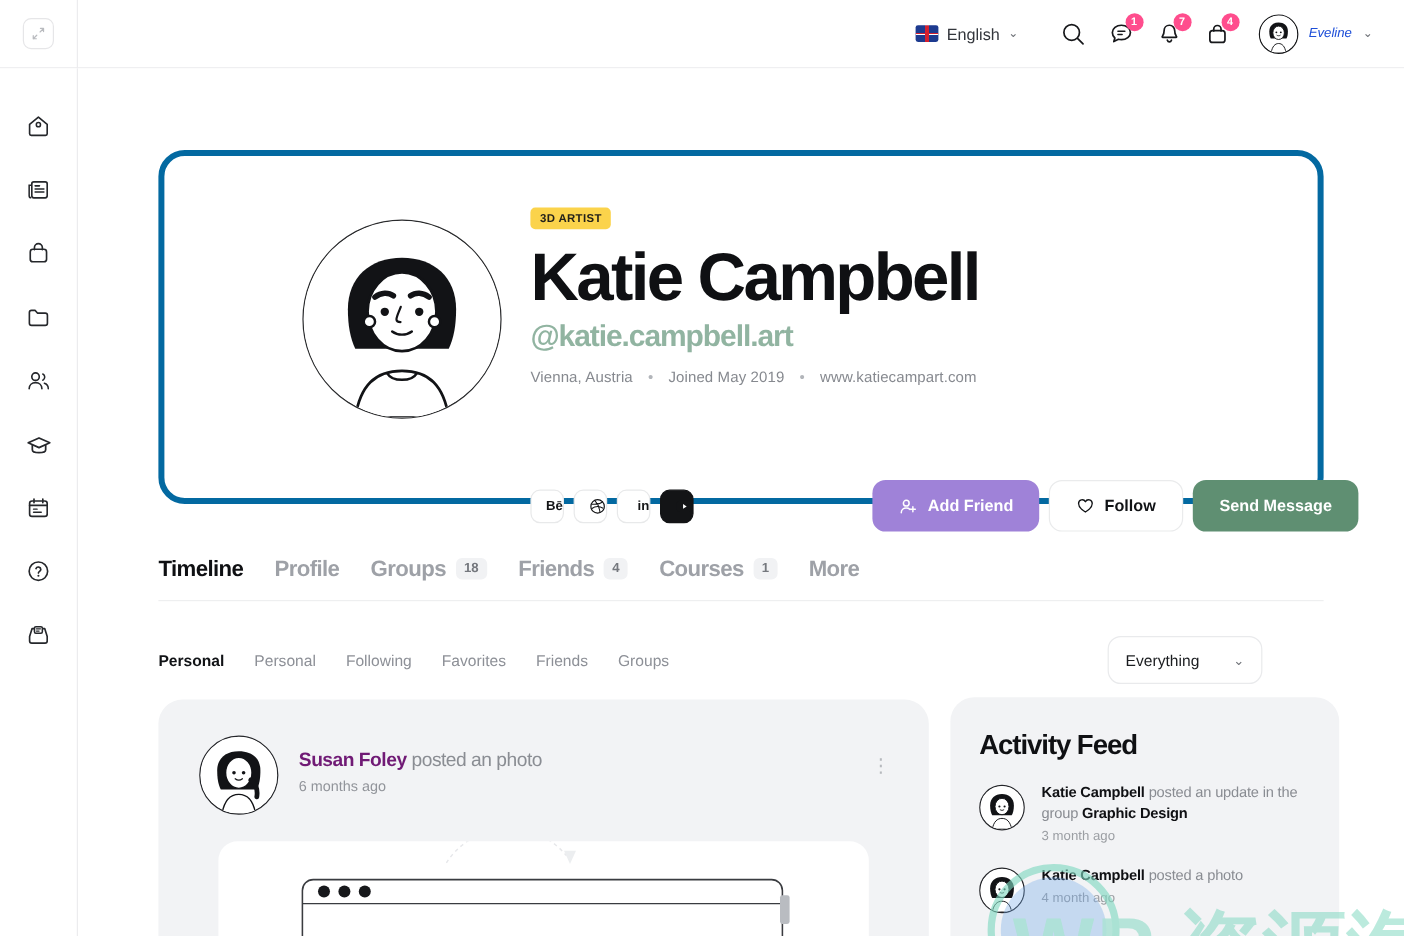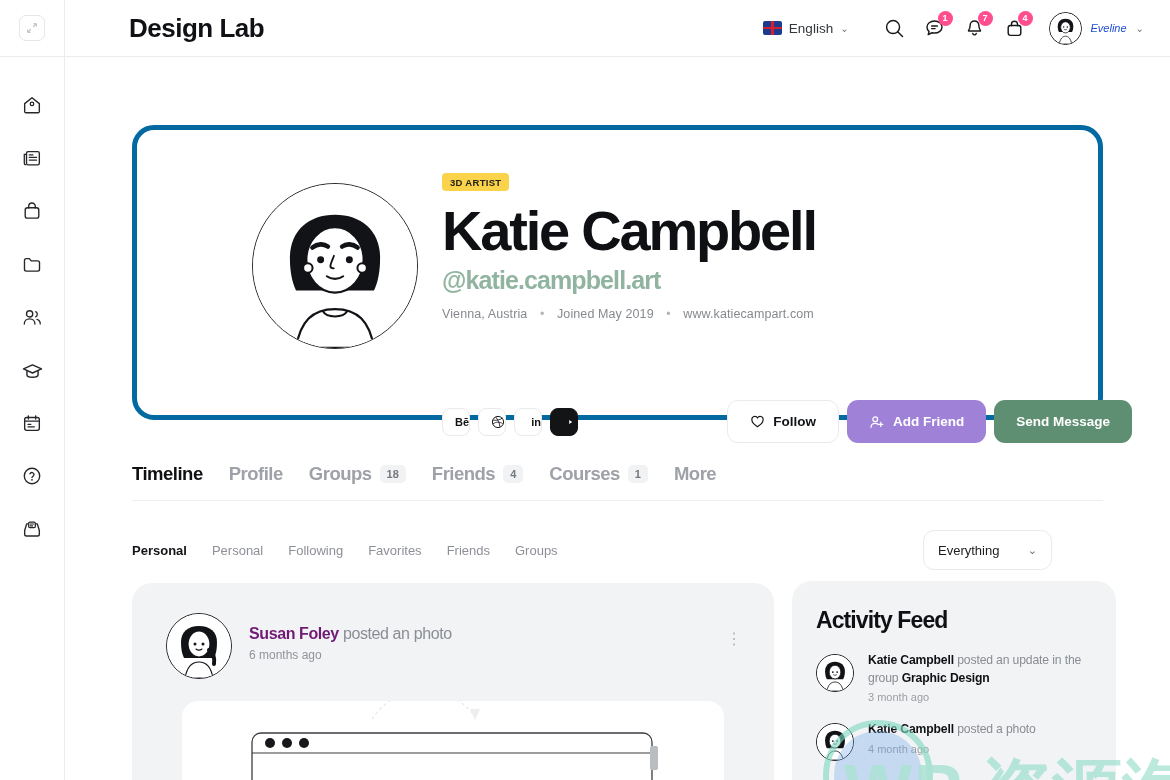--- a/index.html
+++ b/index.html
@@ -218,21 +218,20 @@
 
 <div class="topbar">
   <div class="collapse-zone">
     <div class="collapse-btn">
       <svg width="12" height="12" viewBox="0 0 14 14">
         <path d="M9 2h3v3M12 2L8.6 5.4M5 12H2V9M2 12l3.4-3.4" fill="none" stroke="#b9bbbf" stroke-width="1.2" stroke-linecap="round" stroke-linejoin="round"></path>
       </svg>
     </div>
   </div>
 
-  <div class="brand">Design Lab</div>
 
   <div class="top-right">
     <div class="lang">
       <span class="flag"></span>
       <span class="lang-label">English</span>
       <span class="caret">⌄</span>
     </div>
 
     <div class="icon-btn">
       <svg width="21" height="21" viewBox="0 0 22 22">
@@ -393,33 +392,33 @@
         </div>
         <div class="soc" style="background:#131416;border-color:#131416;">
           <svg width="13" height="10" viewBox="0 0 18 13">
             <rect x="0" y="0" width="18" height="13" rx="3.5" fill="#131416"></rect>
             <path d="M7.2 3.8l4.2 2.7-4.2 2.7z" fill="#fff"></path>
           </svg>
         </div>
       </div>
 
       <div class="btns">
-        <div class="btn btn-follow">
-          <svg width="15" height="15" viewBox="0 0 18 18">
-            <path d="M9 15.2S2.2 11.1 2.2 6.6A3.6 3.6 0 0 1 9 4.9a3.6 3.6 0 0 1 6.8 1.7c0 4.5-6.8 8.6-6.8 8.6z" fill="none" stroke="#111316" stroke-width="1.4" stroke-linejoin="round"></path>
-          </svg>
-          <span>Follow</span>
-        </div>
         <div class="btn btn-add">
           <svg width="16" height="16" viewBox="0 0 18 18">
             <circle cx="7" cy="6" r="2.7" fill="none" stroke="#fff" stroke-width="1.4"></circle>
             <path d="M2.3 15c0-2.7 2.1-4.4 4.7-4.4 1.3 0 2.5.4 3.4 1.2" fill="none" stroke="#fff" stroke-width="1.4" stroke-linecap="round"></path>
             <path d="M13.2 9.4v4.6M10.9 11.7h4.6" stroke="#fff" stroke-width="1.4" stroke-linecap="round"></path>
           </svg>
           <span>Add Friend</span>
+        </div>
+        <div class="btn btn-follow">
+          <svg width="15" height="15" viewBox="0 0 18 18">
+            <path d="M9 15.2S2.2 11.1 2.2 6.6A3.6 3.6 0 0 1 9 4.9a3.6 3.6 0 0 1 6.8 1.7c0 4.5-6.8 8.6-6.8 8.6z" fill="none" stroke="#111316" stroke-width="1.4" stroke-linejoin="round"></path>
+          </svg>
+          <span>Follow</span>
         </div>
         <div class="btn btn-msg">
           <span>Send Message</span>
         </div>
       </div>
     </div>
   </div>
 
   <div class="tabs">
     <div class="tab active">

